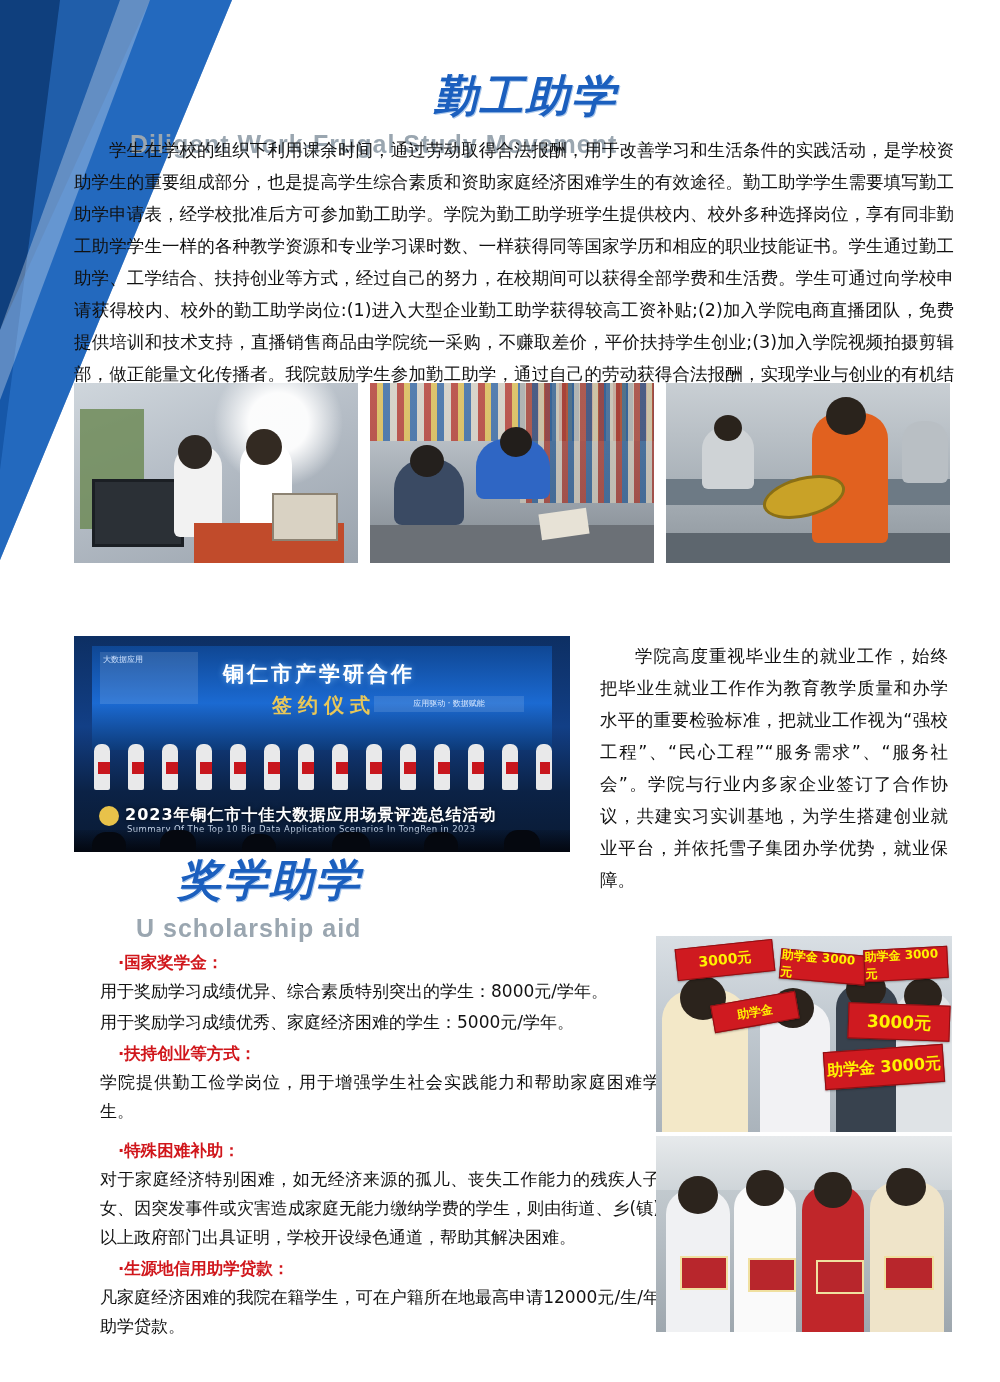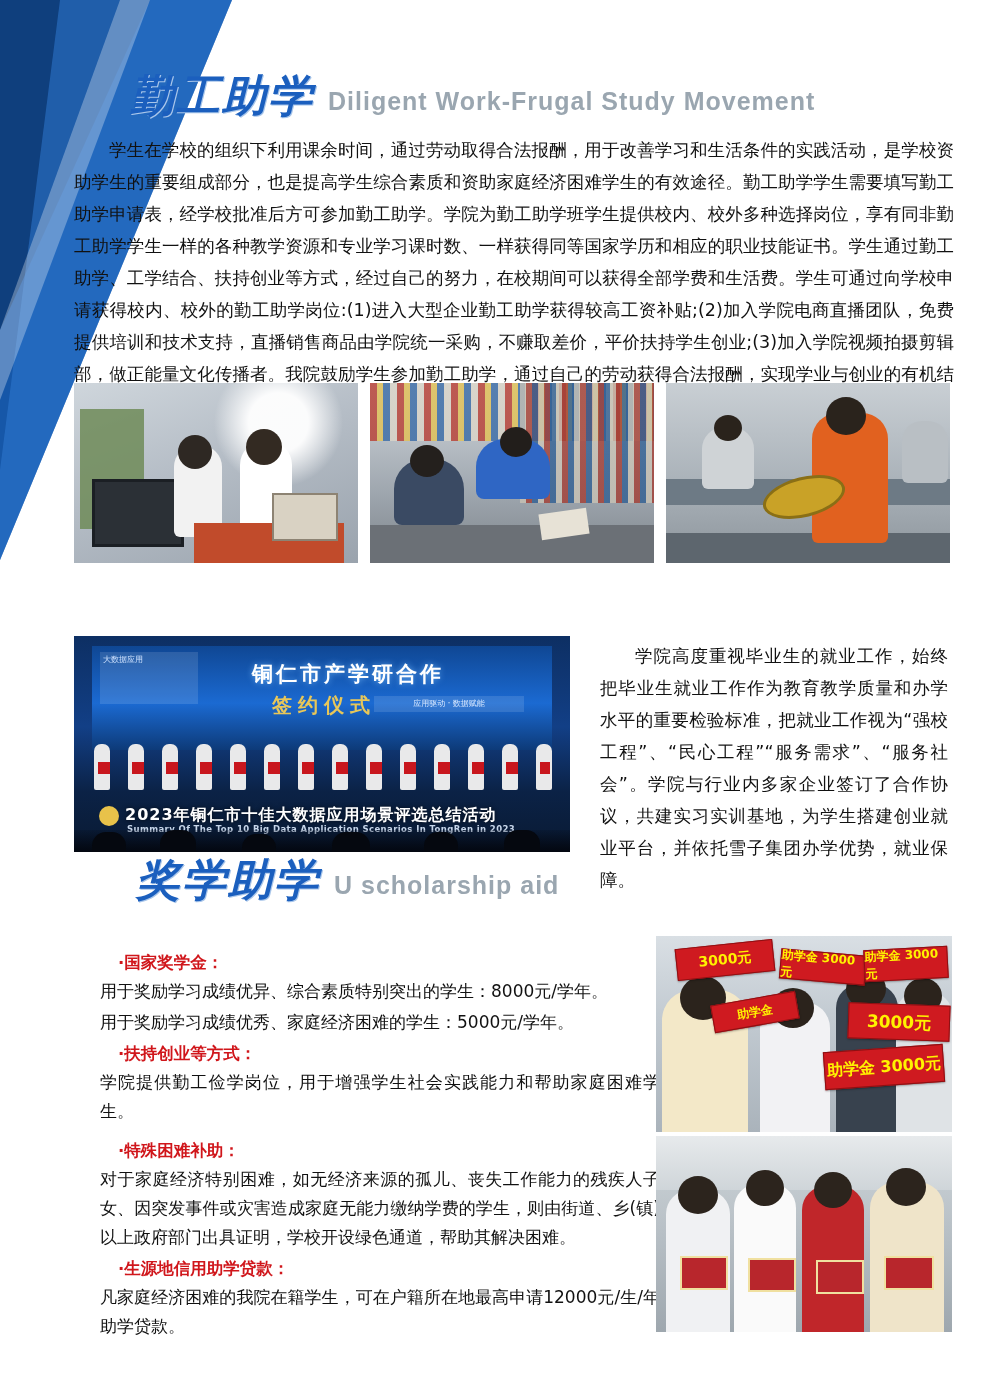--- a/index.html
+++ b/index.html
@@ -32,20 +32,21 @@
     width: 1000px;
     height: 1382px;
   }
 
   
   .section-head {
     position: absolute;
     display: flex;
     align-items: flex-end;
     gap: 14px;
+    flex-direction: column;
   }
   .cn-title {
     font-family: "DejaVu Sans", "Liberation Sans", sans-serif;
     font-weight: bold;
     font-size: 44px;
     line-height: 1;
     color: #1b5fbe;
     letter-spacing: 2px;
     font-style: italic;
     text-shadow: 1px 1px 0 #a9c6ea;
@@ -191,21 +192,21 @@
     <div class="person" style="left:236px;top:38px;width:46px;height:62px;background:#b9bfc4;border-radius:20px 20px 6px 6px;"></div>
   </div>
 
 
   <div class="photo" style="left:74px; top:636px; width:496px; height:216px;">
     <div class="ph-layer" style="background:linear-gradient(180deg,#0d2f63 0%,#123f86 42%,#0b2246 72%,#091a33 100%);"></div>
 
     <div style="position:absolute;left:18px;top:10px;width:460px;height:104px;background:linear-gradient(180deg,#0f4794 0%,#1b6ad2 55%,#0d3a78 100%);"></div>
     <div style="position:absolute;left:26px;top:16px;width:92px;height:46px;background:rgba(255,255,255,.12);color:#cfe2ff;font-size:8px;padding:3px;line-height:10px;">大数据应用</div>
     <div style="position:absolute;left:300px;top:60px;width:150px;height:16px;background:rgba(255,255,255,.12);color:#d8e8ff;font-size:8px;text-align:center;line-height:16px;">应用驱动 · 数据赋能</div>
-    <div style="position:absolute;left:120px;top:24px;width:250px;text-align:right;color:#ffffff;font-size:21px;font-weight:bold;letter-spacing:3px;text-shadow:0 0 6px rgba(120,190,255,.8);">铜仁市产学研合作</div>
+    <div style="position:absolute;left:120px;top:24px;width:250px;text-align:center;color:#ffffff;font-size:21px;font-weight:bold;letter-spacing:3px;text-shadow:0 0 6px rgba(120,190,255,.8);">铜仁市产学研合作</div>
     <div style="position:absolute;left:150px;top:56px;width:200px;text-align:center;color:#ffd24d;font-size:20px;font-weight:bold;letter-spacing:6px;opacity:.9;">签约仪式</div>
 
     <div style="position:absolute;left:20px;top:108px;width:460px;height:56px;">
       <div style="position:absolute;left:0;top:0;width:16px;height:46px;background:#e9e9ea;border-radius:7px 7px 2px 2px;"></div>
       <div style="position:absolute;left:34px;top:0;width:16px;height:46px;background:#e9e9ea;border-radius:7px 7px 2px 2px;"></div>
       <div style="position:absolute;left:68px;top:0;width:16px;height:46px;background:#e9e9ea;border-radius:7px 7px 2px 2px;"></div>
       <div style="position:absolute;left:102px;top:0;width:16px;height:46px;background:#e9e9ea;border-radius:7px 7px 2px 2px;"></div>
       <div style="position:absolute;left:136px;top:0;width:16px;height:46px;background:#e9e9ea;border-radius:7px 7px 2px 2px;"></div>
       <div style="position:absolute;left:170px;top:0;width:16px;height:46px;background:#e9e9ea;border-radius:7px 7px 2px 2px;"></div>
       <div style="position:absolute;left:204px;top:0;width:16px;height:46px;background:#e9e9ea;border-radius:7px 7px 2px 2px;"></div>
@@ -215,21 +216,21 @@
       <div style="position:absolute;left:340px;top:0;width:16px;height:46px;background:#e9e9ea;border-radius:7px 7px 2px 2px;"></div>
       <div style="position:absolute;left:374px;top:0;width:16px;height:46px;background:#e9e9ea;border-radius:7px 7px 2px 2px;"></div>
       <div style="position:absolute;left:408px;top:0;width:16px;height:46px;background:#e9e9ea;border-radius:7px 7px 2px 2px;"></div>
       <div style="position:absolute;left:442px;top:0;width:16px;height:46px;background:#e9e9ea;border-radius:7px 7px 2px 2px;"></div>
       <div style="position:absolute;left:4px;top:18px;width:452px;height:12px;background:repeating-linear-gradient(90deg,#c8161d 0 12px,transparent 12px 34px);"></div>
     </div>
 
     <div style="position:absolute;left:11px;top:170px;width:496px;height:30px;">
       <div style="position:absolute;left:14px;top:0;width:20px;height:20px;background:#e8c24a;border-radius:50%;"></div>
       <div style="position:absolute;left:40px;top:-1px;color:#ffffff;font-size:16px;font-weight:bold;letter-spacing:1px;text-shadow:0 0 4px rgba(0,0,0,.7);">2023年铜仁市十佳大数据应用场景评选总结活动</div>
-      <div style="position:absolute;left:42px;top:18px;color:#c7d6ea;font-size:8.5px;letter-spacing:.4px;font-weight:bold;">Summary Of The Top 10 Big Data Application Scenarios In TongRen in 2023</div>
+      <div style="position:absolute;left:42px;top:18px;color:#c7d6ea;font-size:8.5px;letter-spacing:.4px;">Summary Of The Top 10 Big Data Application Scenarios In TongRen in 2023</div>
     </div>
 
     <div style="position:absolute;left:0;bottom:0;width:496px;height:22px;background:linear-gradient(180deg,rgba(5,12,26,.2),rgba(3,7,16,1));"></div>
     <div style="position:absolute;left:18px;bottom:0;width:34px;height:20px;background:#05080f;border-radius:14px 14px 0 0;"></div>
     <div style="position:absolute;left:86px;bottom:0;width:36px;height:22px;background:#05080f;border-radius:14px 14px 0 0;"></div>
     <div style="position:absolute;left:168px;bottom:0;width:34px;height:18px;background:#05080f;border-radius:14px 14px 0 0;"></div>
     <div style="position:absolute;left:258px;bottom:0;width:38px;height:20px;background:#05080f;border-radius:14px 14px 0 0;"></div>
     <div style="position:absolute;left:350px;bottom:0;width:34px;height:20px;background:#05080f;border-radius:14px 14px 0 0;"></div>
     <div style="position:absolute;left:430px;bottom:0;width:36px;height:22px;background:#05080f;border-radius:14px 14px 0 0;"></div>
   </div>

